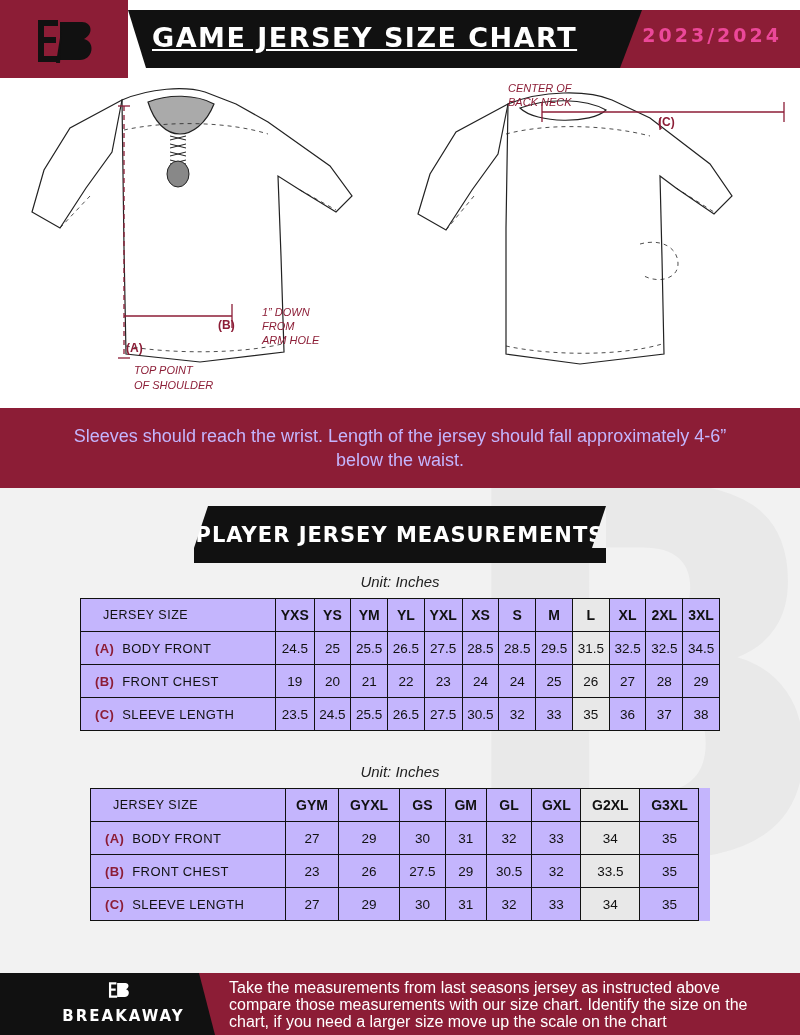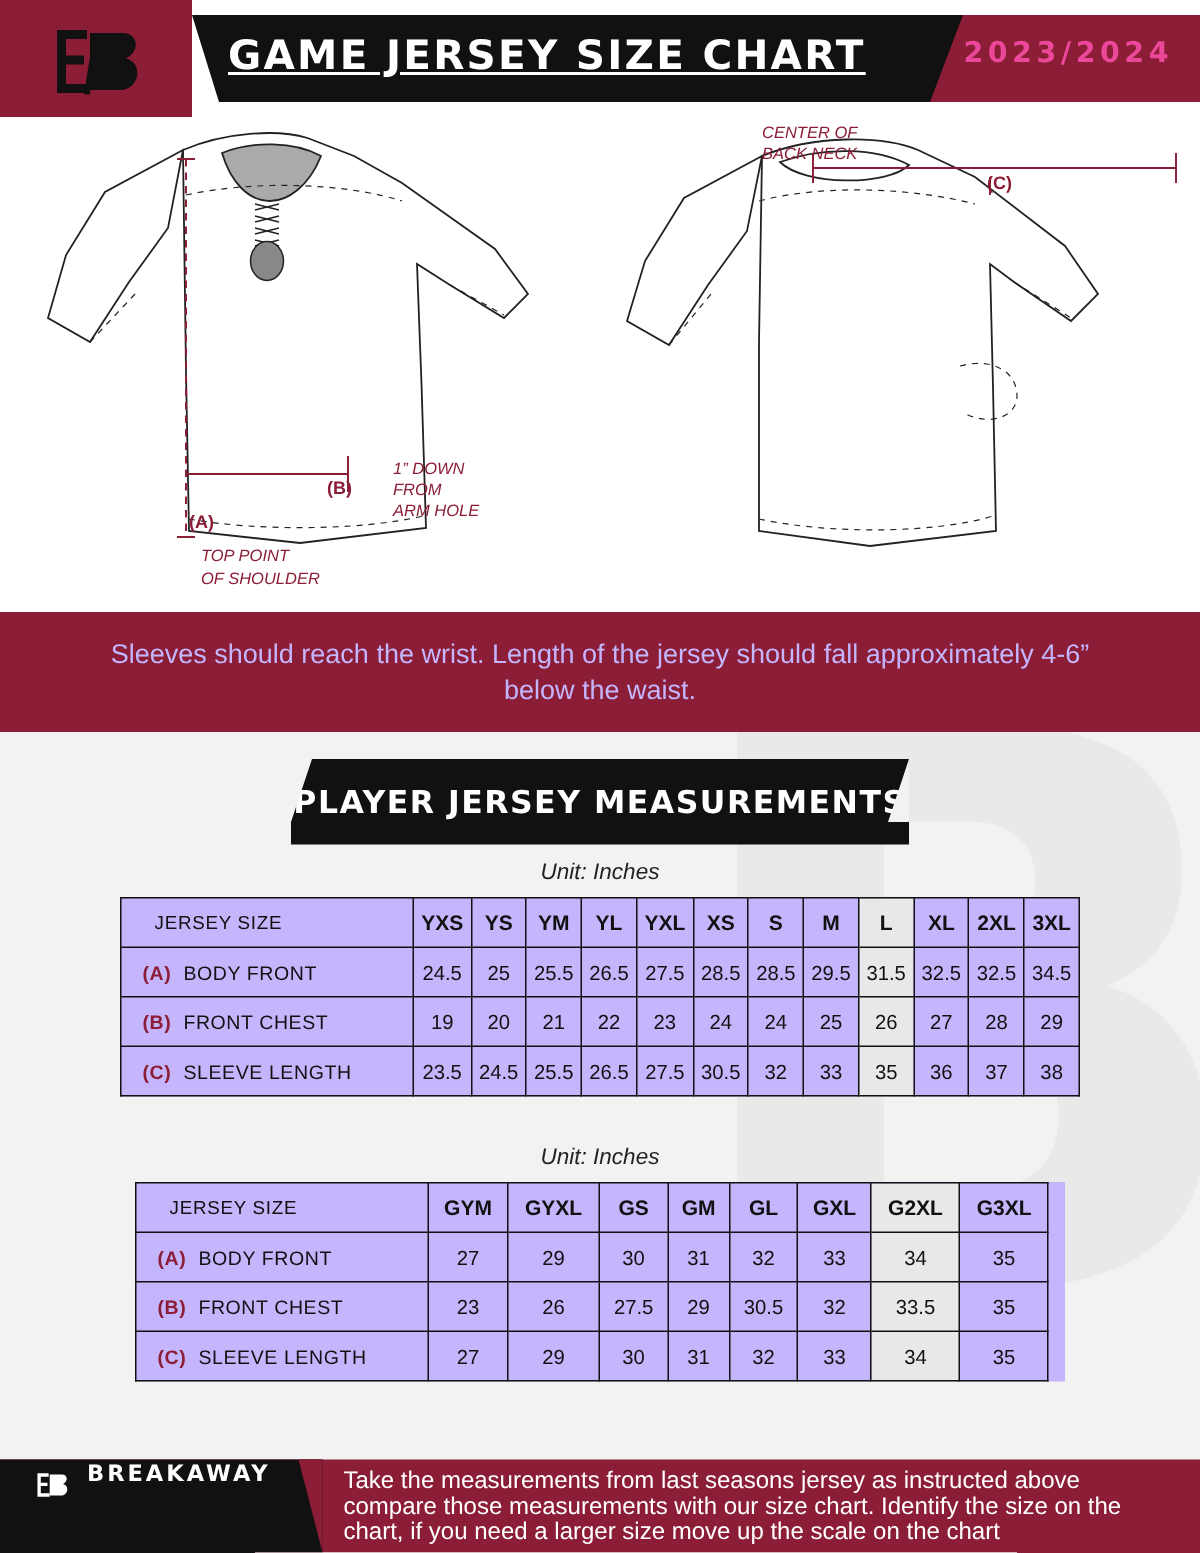--- a/index.html
+++ b/index.html
@@ -113,22 +113,22 @@
   .player-table td.lblcol{width:168px;}
   .goalie-table{width:620px;}
   .goalie-table td.lblcol{width:168px;}
 
   
   .footer{
     position:absolute;left:0;bottom:0;width:800px;height:62px;z-index:3;
     background:#8c1d36;display:flex;
   }
   .footer .brand{
-    width:215px;background:#111;display:flex;
-    padding-left:22px;box-sizing:border-box;position:relative;
+    width:215px;background:#111;display:flex;align-items:center;
+    padding-left:22px;box-sizing:border-box;position:relative;flex-direction:column;
   }
   .footer .brand .fslash{
     position:absolute;right:0;top:0;width:0;height:0;
     border-right:16px solid #8c1d36;border-bottom:62px solid transparent;
   }
   .footer .brandname{
     color:#fff;font-size:15px;letter-spacing:2px;font-weight:bold;margin-left:10px;
     font-family:"DejaVu Sans", sans-serif;
   }
   .footer .ftext{

